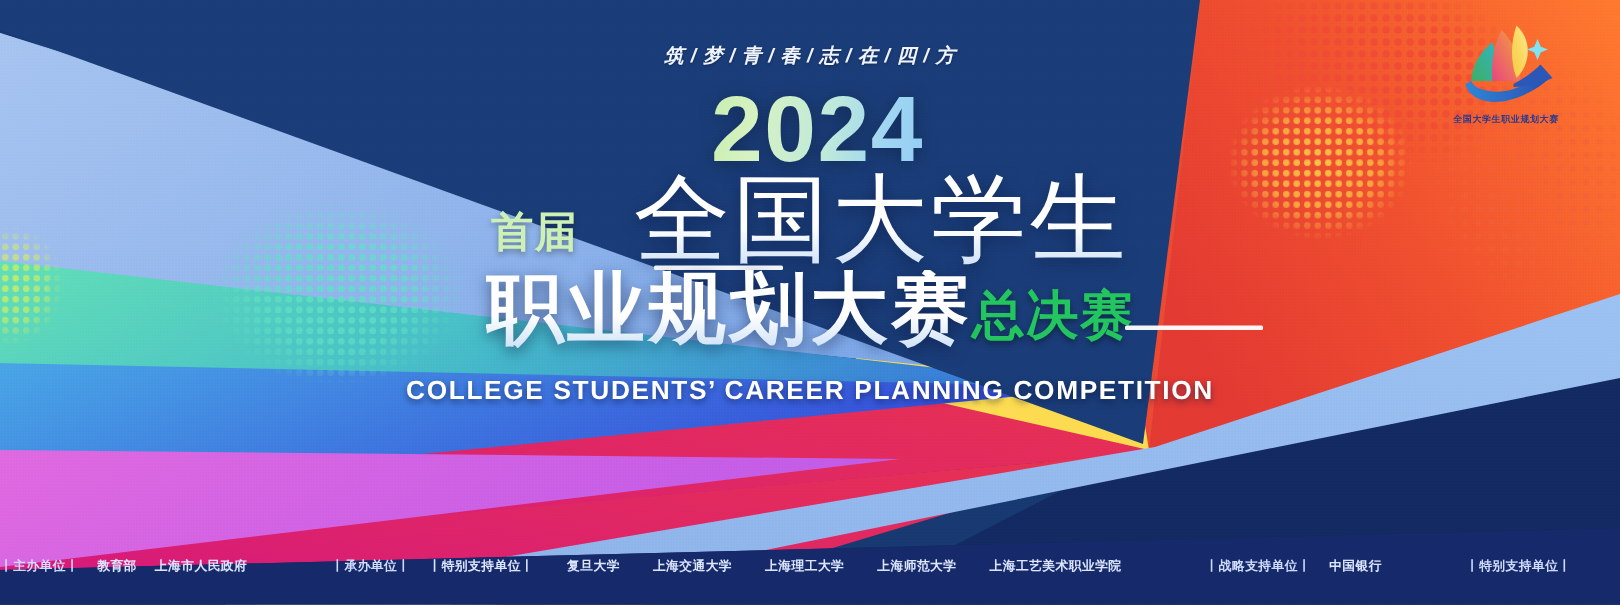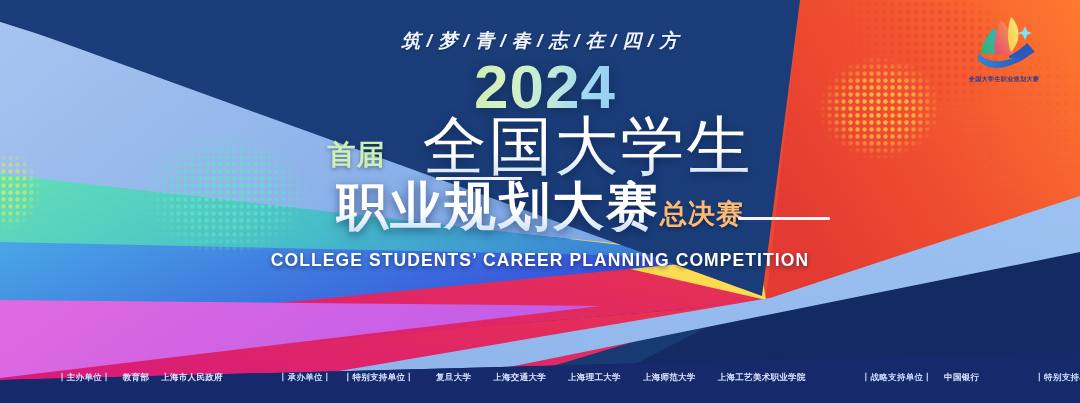--- a/index.html
+++ b/index.html
@@ -22,21 +22,21 @@
     mix-blend-mode:overlay;
   }
 
   
   #tagline{
     position:absolute;top:28px;left:0;width:1080px;text-align:center;
     display:flex;justify-content:center;align-items:center;gap:44px;
     z-index:6;
   }
   .tag-group{
-    color:#eef3ff;font-size:19px;font-weight:bold;letter-spacing:.5px;
+    color:#eef3ff;font-size:13px;font-weight:bold;letter-spacing:.5px;
     font-style:italic;white-space:nowrap;
     text-shadow:0 1px 2px rgba(0,0,0,.35);
   }
 
   
   #title-block{
     position:absolute;left:0;top:56px;width:1080px;z-index:6;
     display:flex;flex-direction:column;align-items:center;
   }
   #year{
@@ -68,21 +68,21 @@
     position:relative;display:flex;align-items:flex-end;gap:0;margin-top:2px;
   }
   #cn2{
     font-size:52px;font-weight:900;line-height:1;letter-spacing:2px;
     background:linear-gradient(180deg,#ffffff 0%,#ffffff 58%,#cfe2f7 100%);
     -webkit-background-clip:text;background-clip:text;
     -webkit-text-fill-color:transparent;color:transparent;
     filter:drop-shadow(0 3px 5px rgba(8,20,60,.55));
   }
   #suffix{
-    font-size:27px;font-weight:900;color:#fdba74;line-height:1;
+    font-size:35px;font-weight:900;color:#22c55e;line-height:1;
     padding-bottom:4px;letter-spacing:1px;
     text-shadow:0 2px 4px rgba(0,0,0,.4);
   }
   
   .rule{position:absolute;background:#ffffff;height:3px;border-radius:1px;opacity:.95;}
   #rule-a{left:108px;bottom:-2px;width:86px;}
   #rule-b{right:-86px;bottom:12px;width:92px;}
 
   #en{
     margin-top:16px;text-align:center;color:#ffffff;
@@ -98,21 +98,21 @@
   }
   #logo-caption{
     margin-top:1px;font-size:6px;font-weight:bold;color:#2a3b8f;letter-spacing:.4px;
     white-space:nowrap;
   }
 
   
   #credits{
     position:absolute;left:0;bottom:22px;width:1080px;z-index:8;
     display:flex;align-items:center;justify-content:flex-start;
-    padding-left:58px;gap:0;white-space:nowrap;
+    gap:0;white-space:nowrap;
   }
   .cr{
     font-size:8.5px;color:#dbe5ff;font-weight:bold;letter-spacing:.3px;
     line-height:1;
   }
   .cr.label{color:#cfdcff;}
   .cr.sp-s{margin-right:12px;}
   .cr.sp-m{margin-right:22px;}
   .cr.sp-xl{margin-right:56px;}
 </style>

